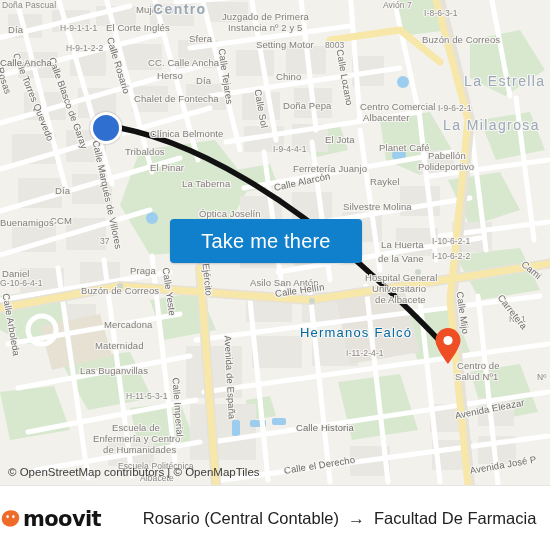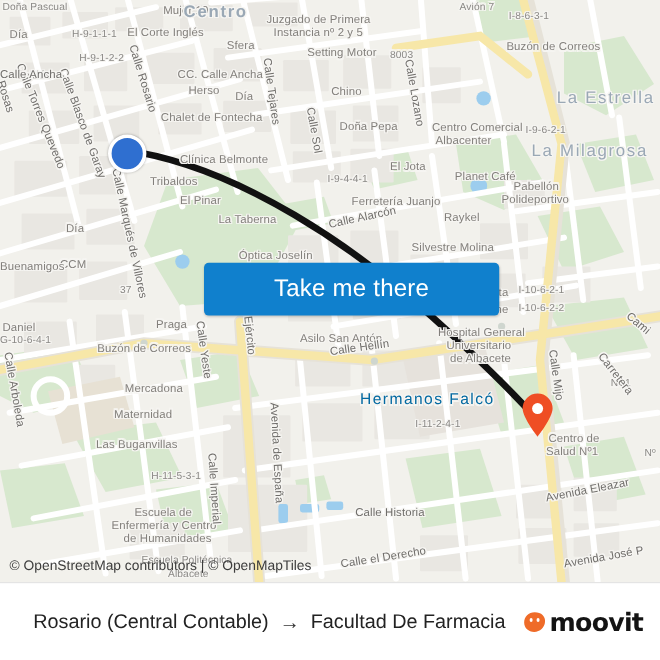--- a/index.html
+++ b/index.html
@@ -43,21 +43,21 @@
     background:#2f6fd0;border:3px solid #ffffff;
     box-shadow:0 0 2px rgba(0,0,0,.35);
     left:90px;top:112px;
   }
   #end-marker{
     position:absolute;left:434px;top:327px;width:28px;height:38px;
   }
 
   
   #take-me-there{
-    position:absolute;left:170px;top:219px;width:246px;height:44px;
+    position:absolute;left:170px;top:219px;width:192px;height:44px;
     background:#1080cd;border:none;border-radius:4px;
     color:#ffffff;font-size:20px;font-family:"Liberation Sans", sans-serif;
     letter-spacing:.2px;cursor:pointer;
     display:flex;align-items:center;justify-content:center;
     box-shadow:0 1px 2px rgba(0,0,0,.18);
   }
 
   
   #attribution{
     position:absolute;left:8px;top:466px;
@@ -366,28 +366,28 @@
         <circle cx="14" cy="13.5" r="4.6" fill="#ffffff"></circle>
       </svg>
     </div>
 
     <button id="take-me-there">Take me there</button>
 
     <div id="attribution">© OpenStreetMap contributors | © OpenMapTiles</div>
   </div>
 
   <div id="footer">
-    <div id="trip-summary">
-      <span class="pt">Rosario (Central Contable)</span>
-      <span class="arrow">→</span>
-      <span class="pt">Facultad De Farmacia</span>
-    </div>
     <div id="brand">
       <svg width="21" height="22" viewBox="0 0 21 22">
         <path d="M10.6 2.2 C16.2 2.2 19.6 5.6 19.2 10.2 C18.8 15.2 15 18.6 10.2 18.6 C5.4 18.6 1.8 15.4 1.8 10.8 C1.8 5.8 5.4 2.2 10.6 2.2 Z" fill="#ef6b28"></path>
         <ellipse cx="7.6" cy="8.6" rx="1.25" ry="1.7" fill="#ffffff"></ellipse>
         <ellipse cx="13.4" cy="8.6" rx="1.25" ry="1.7" fill="#ffffff"></ellipse>
       </svg>
       <span class="wordmark">moovit</span>
     </div>
+    <div id="trip-summary">
+      <span class="pt">Rosario (Central Contable)</span>
+      <span class="arrow">→</span>
+      <span class="pt">Facultad De Farmacia</span>
+    </div>
   </div>
 
 </div>
 
 </body></html>

